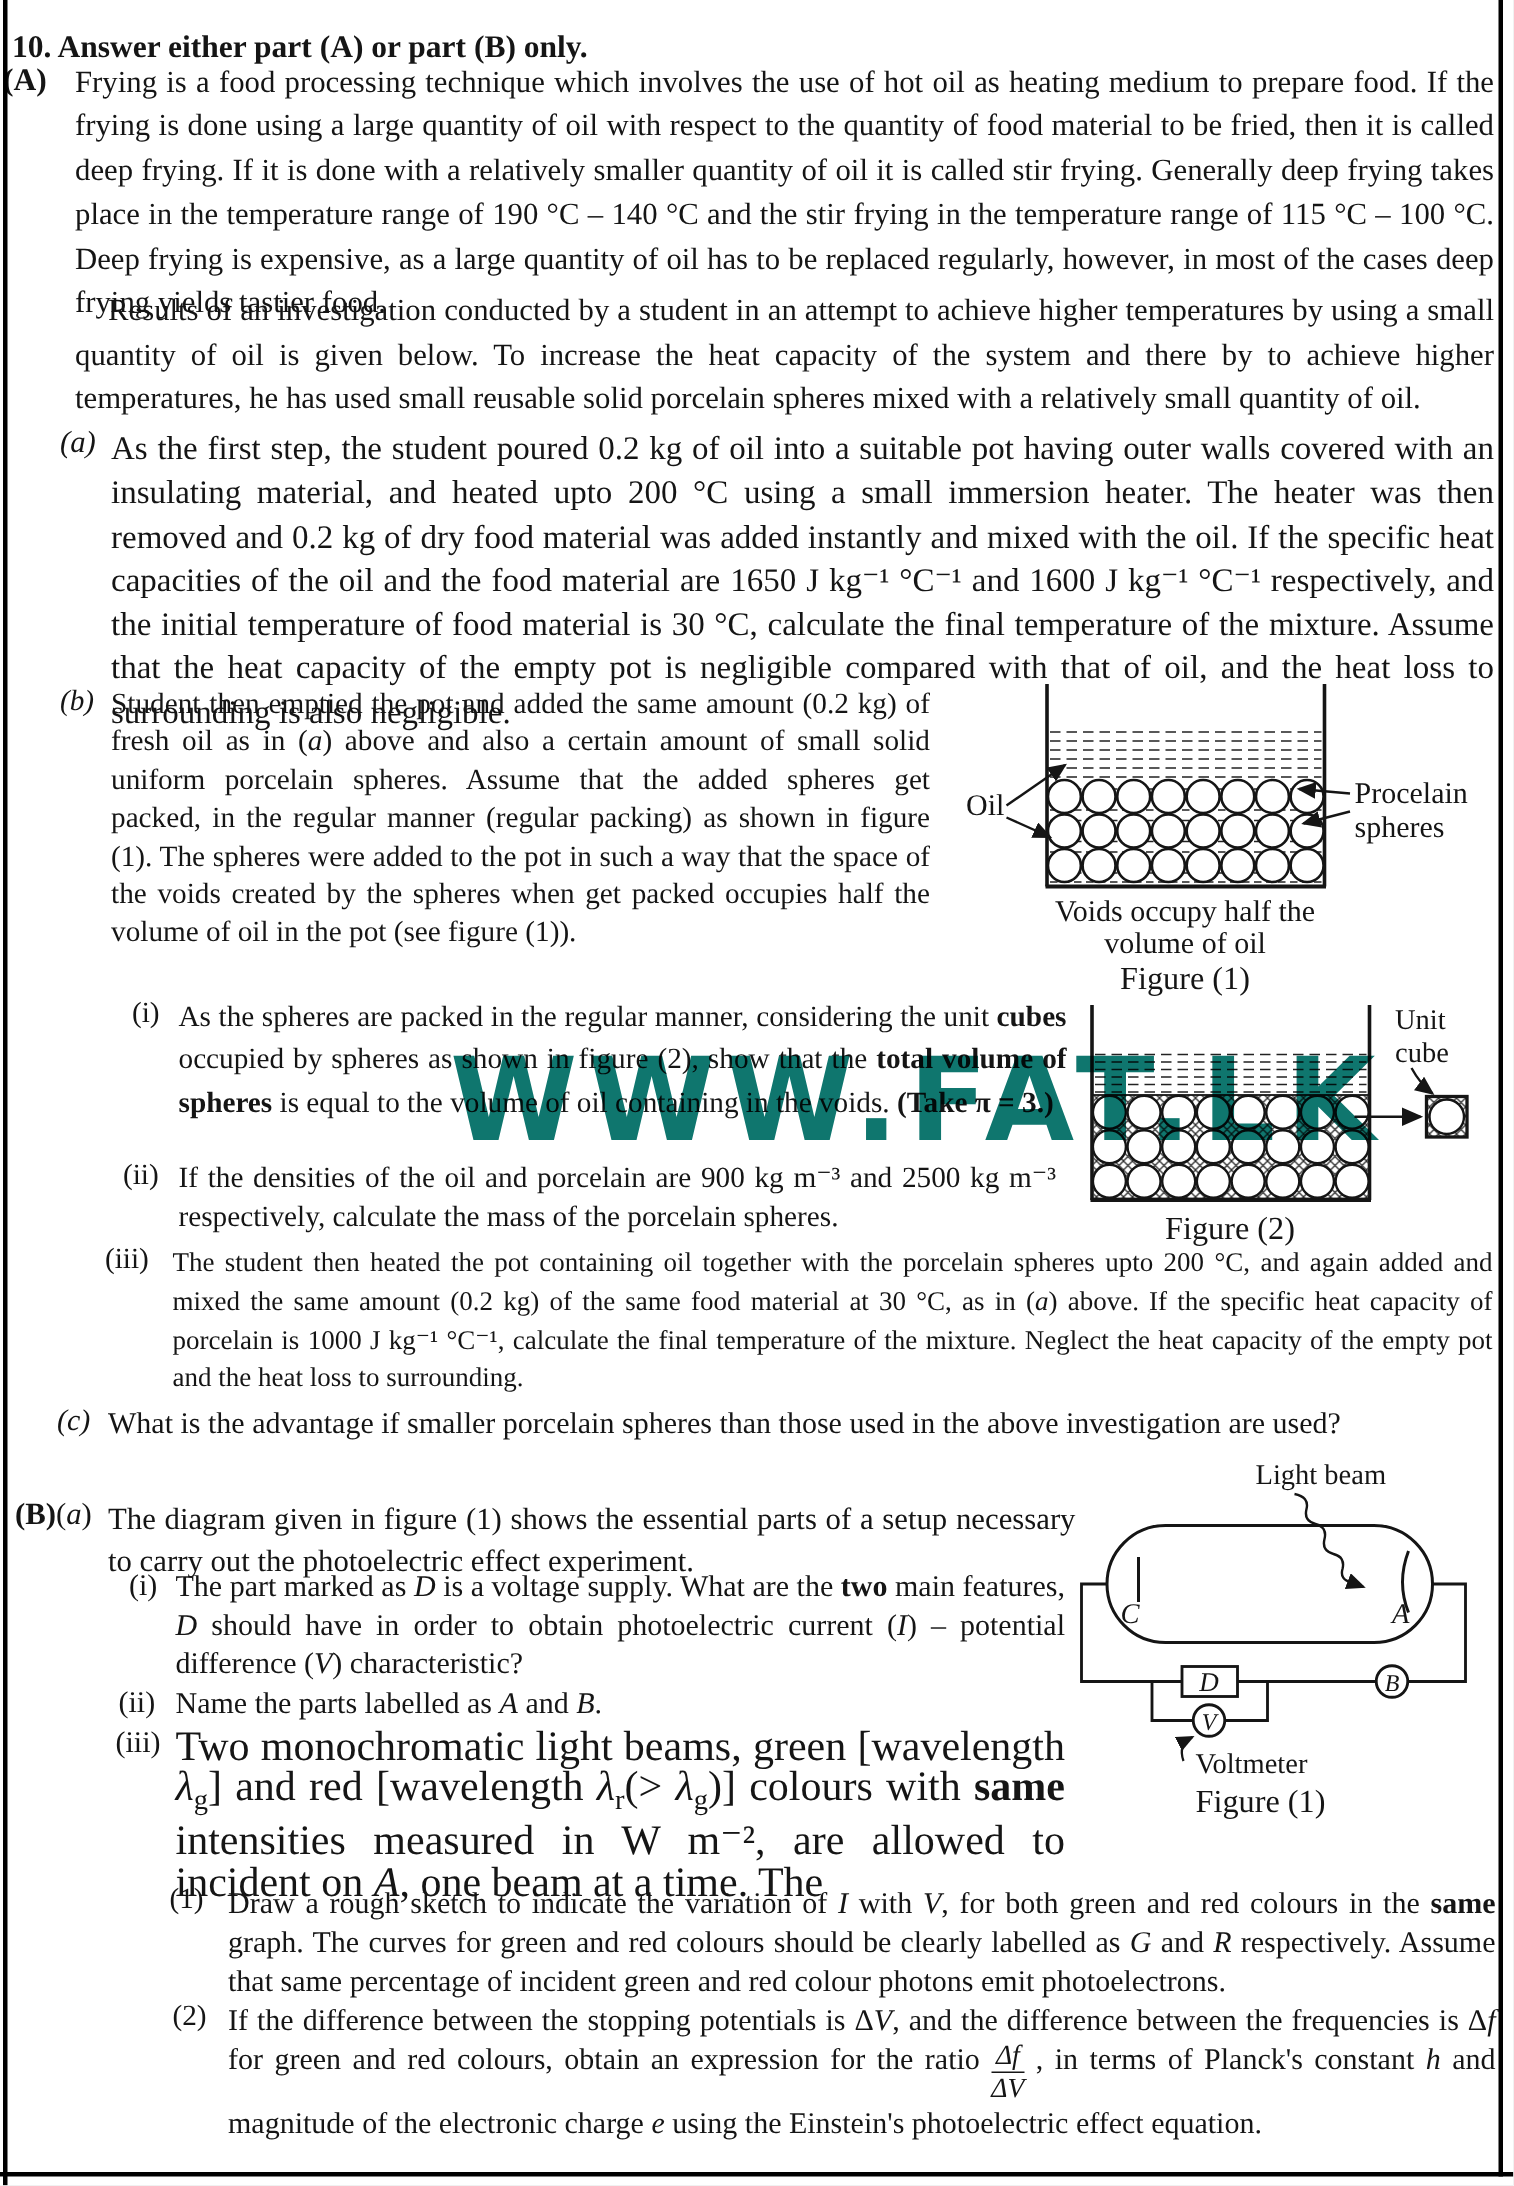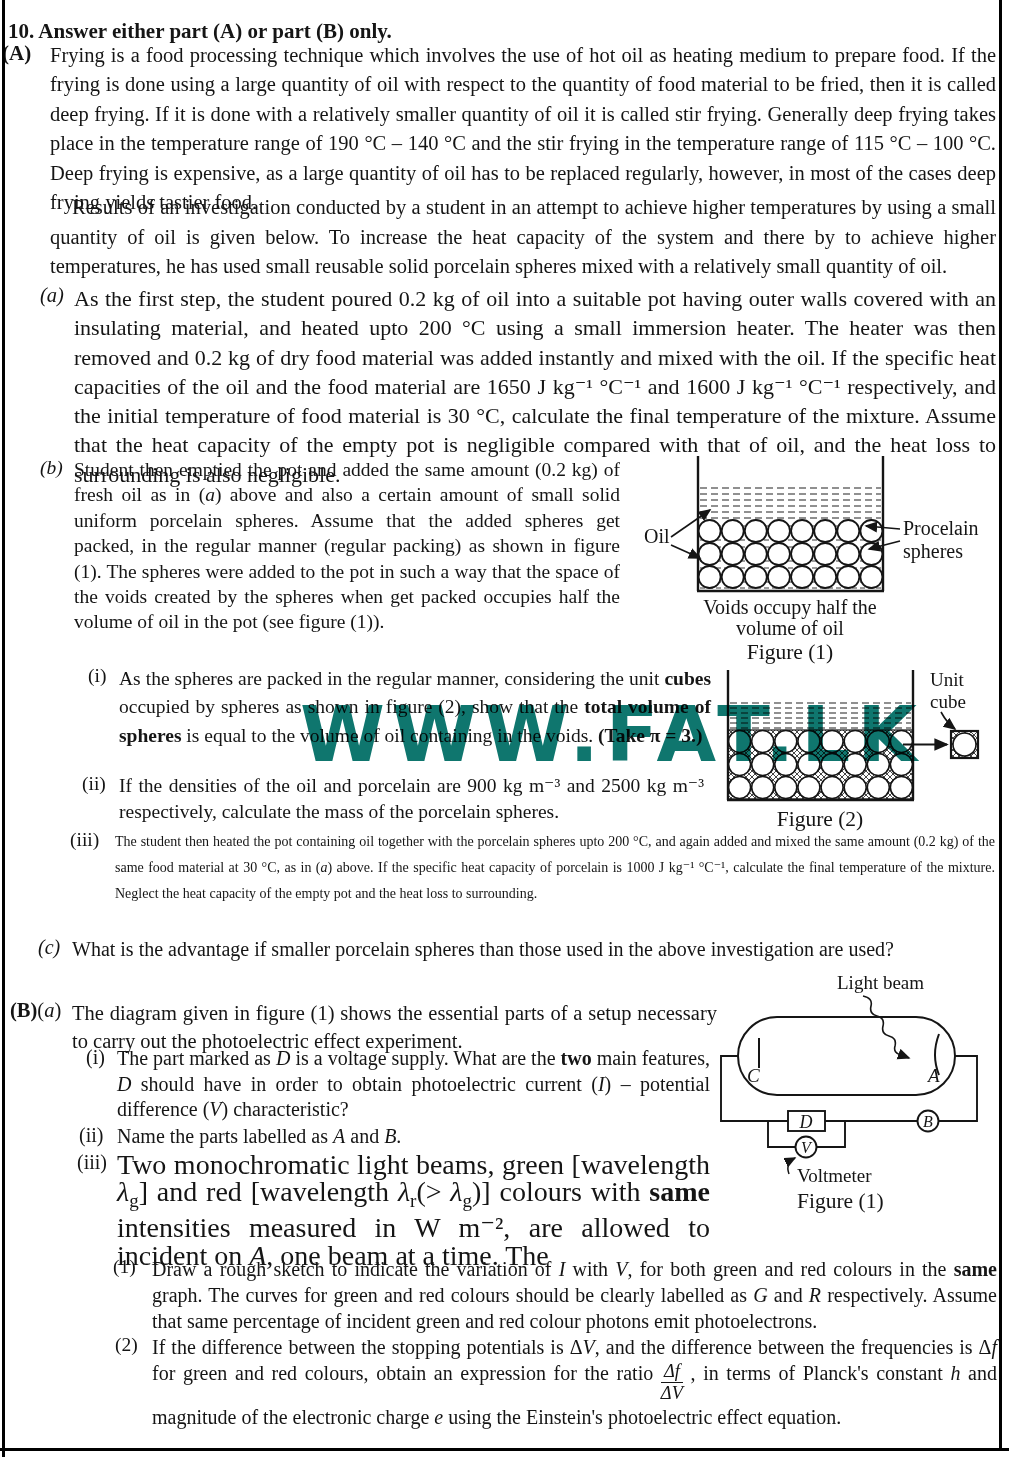--- a/index.html
+++ b/index.html
@@ -20,21 +20,21 @@
         font-size:0.92em;line-height:1.15;}
   .frac .fnum{display:block;border-bottom:1.5px solid #151515;padding:0 3px;}
   .frac .fden{display:block;}
   .hdr{font-size:21px;line-height:30px;font-weight:bold;}
   .pA-intro{left:50px;top:41px;width:946px;font-size:20.5px;line-height:29.4px;}
   .pA-results{left:50px;top:193px;width:946px;font-size:20.5px;line-height:29.5px;text-indent:22px;}
   .pA-a{left:74px;top:284px;width:922px;font-size:22px;line-height:29.3px;}
   .pA-b{left:74px;top:457px;width:546px;font-size:19.5px;line-height:25.4px;}
   .pA-i{left:119px;top:665px;width:592px;font-size:19.5px;line-height:28.3px;}
   .pA-ii{left:119px;top:773px;width:585px;font-size:19.5px;line-height:25.5px;}
-  .pA-iii{left:115px;top:829px;width:880px;font-size:14px;line-height:25.8px;}
+  .pA-iii{left:115px;top:829px;width:880px;font-size:18px;line-height:25.8px;}
   .pA-c{left:72px;top:936px;width:925px;font-size:20px;line-height:26px;}
   .pB-a{left:72px;top:999px;width:645px;font-size:20.5px;line-height:28px;}
   .pB-i{left:117px;top:1046px;width:593px;font-size:20px;line-height:25.5px;}
   .pB-ii{left:117px;top:1124px;width:593px;font-size:20px;line-height:25px;}
   .pB-iii{left:117px;top:1151px;width:593px;font-size:28px;line-height:27.3px;}
   .pB-iii2{left:117px;top:1232px;width:878px;font-size:20px;line-height:25px;}
   .pB-q1{left:152px;top:1256px;width:845px;font-size:20px;line-height:26px;}
   .pB-q2{left:152px;top:1334px;width:845px;font-size:20px;line-height:26px;}
   .fig{position:absolute;z-index:4;}
   .watermark{position:absolute;left:300px;top:690px;z-index:20;width:709px;overflow:hidden;

